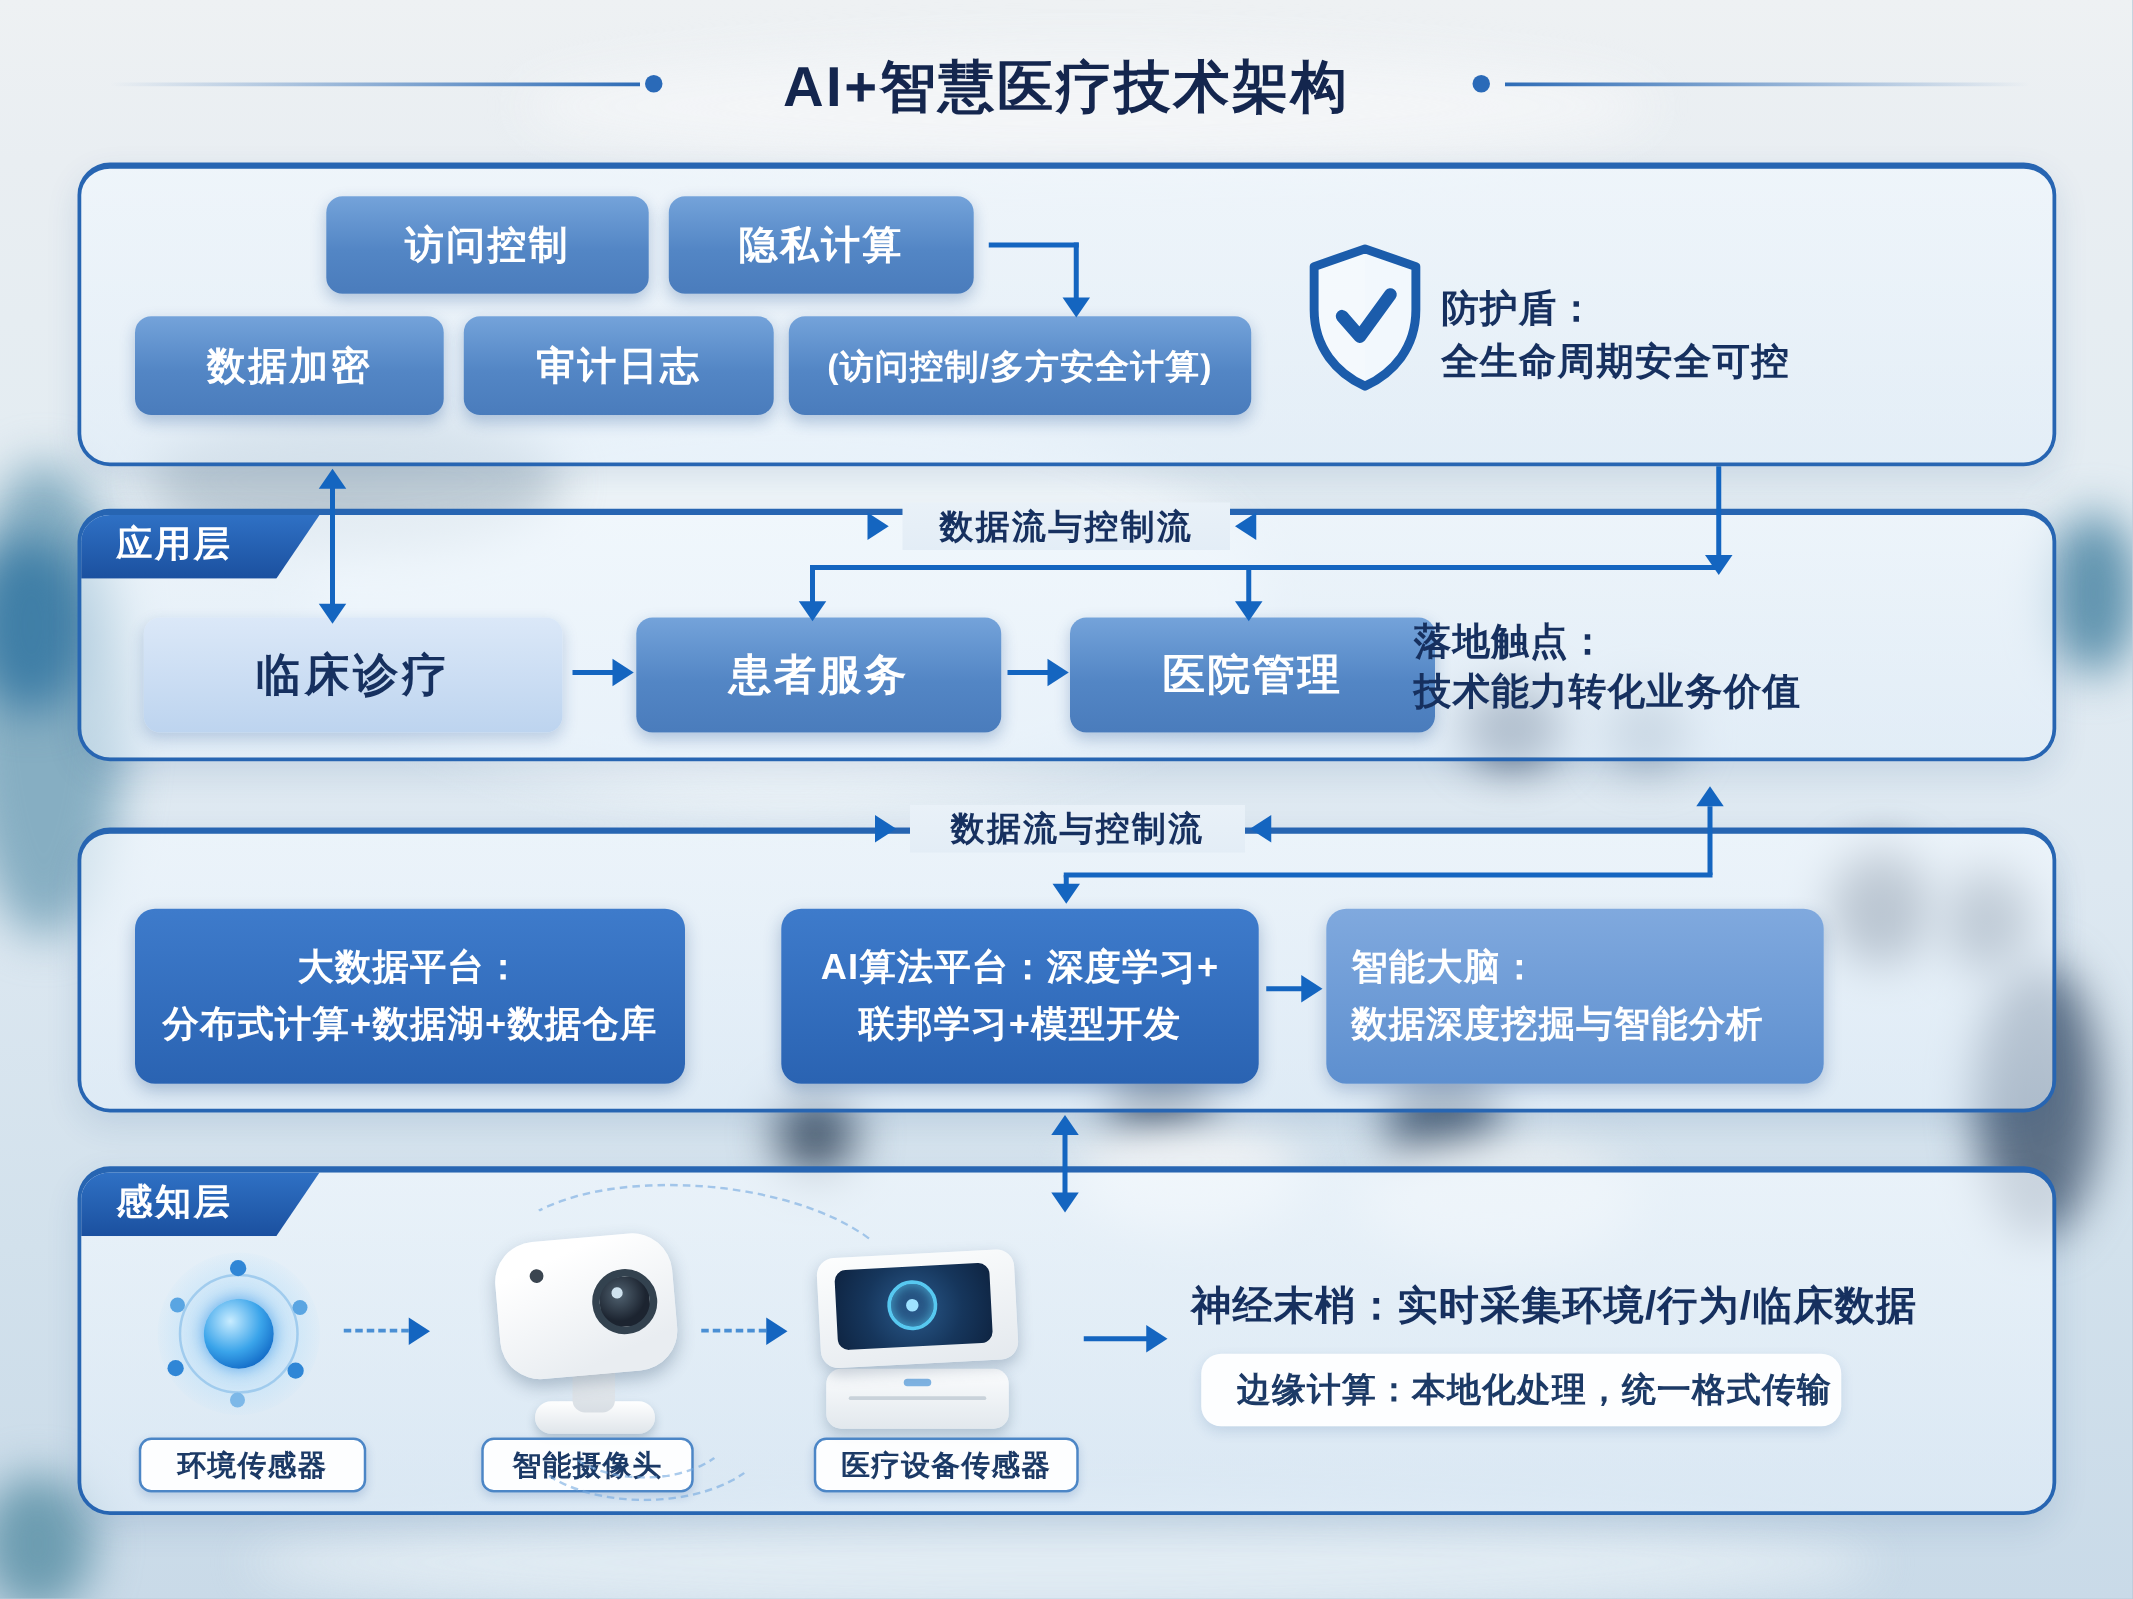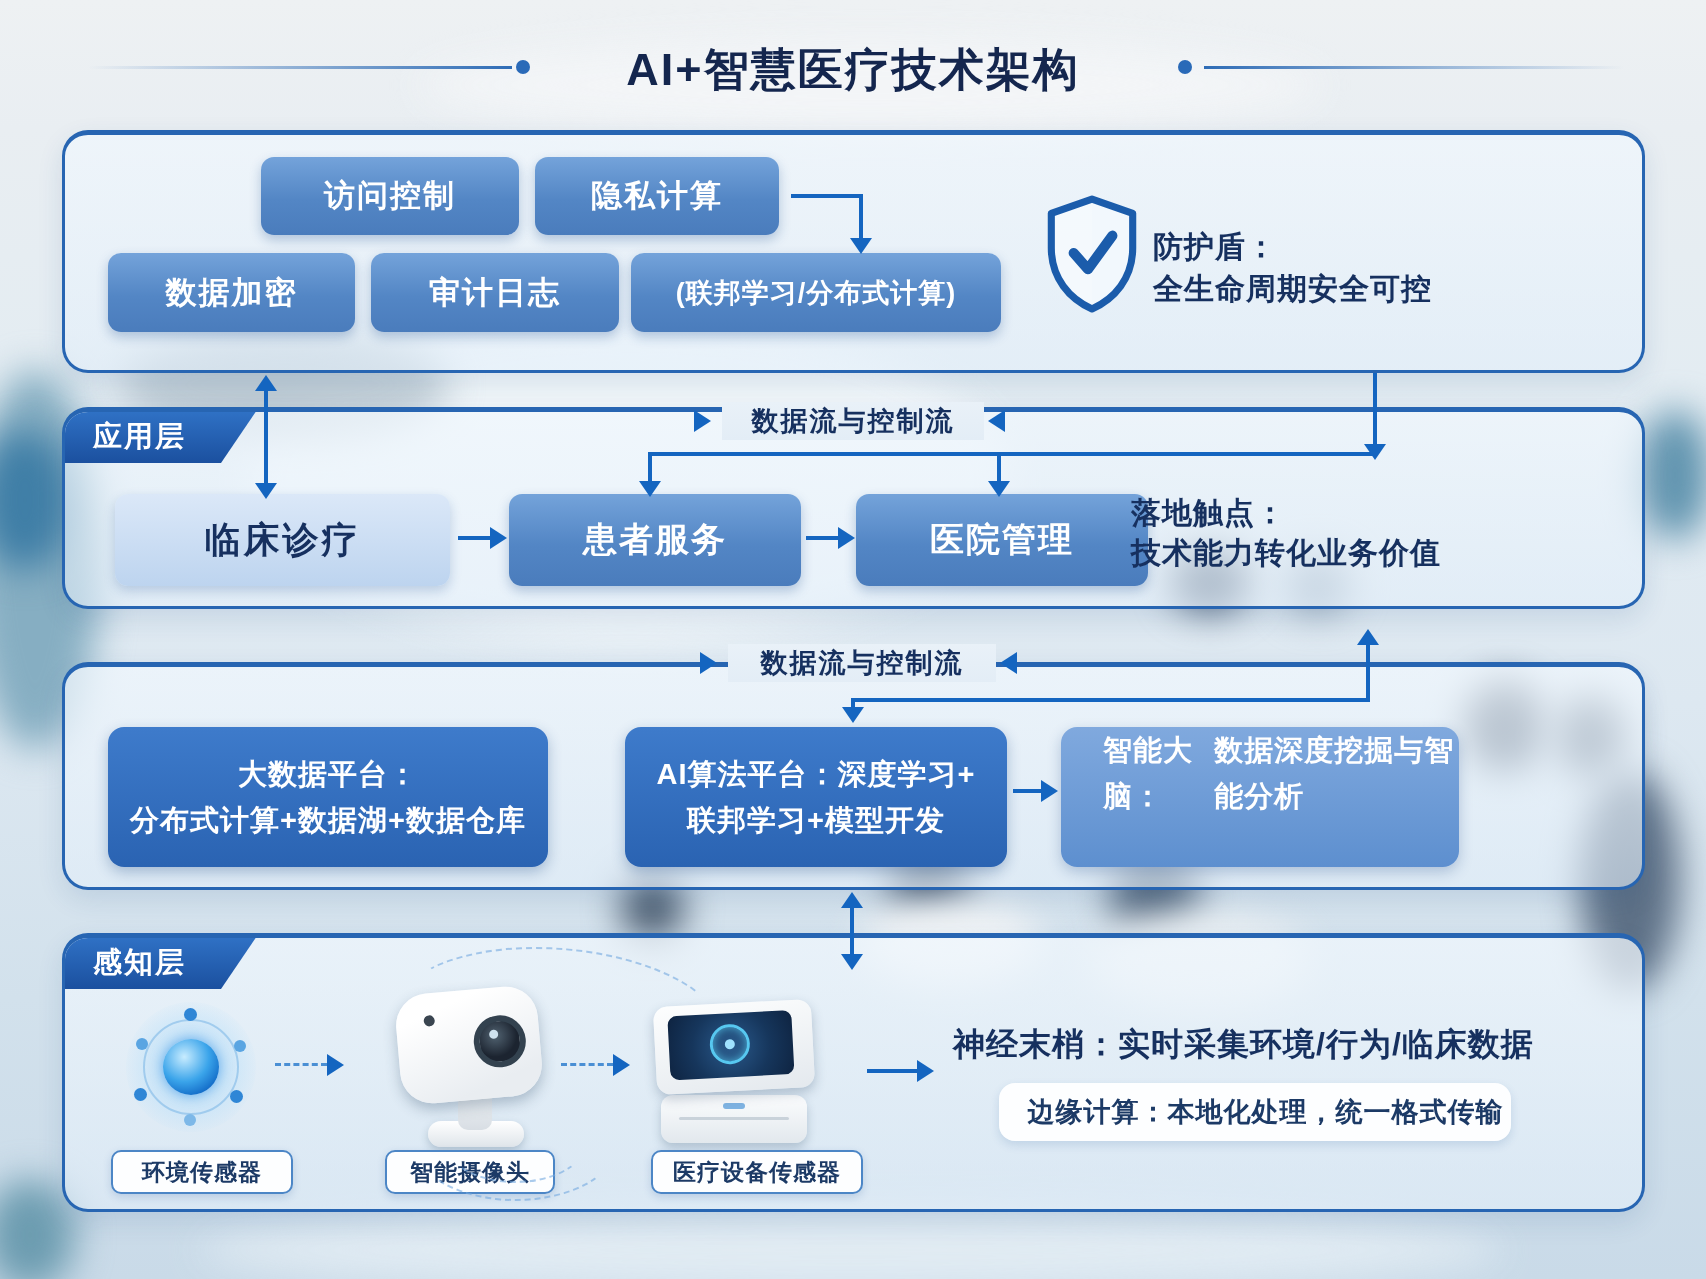--- a/index.html
+++ b/index.html
@@ -37,24 +37,24 @@
     border-radius:13px;color:#16305f;font-weight:bold;font-size:36px;letter-spacing:3px;
     box-shadow:0 5px 12px rgba(25,75,145,0.22);
   }
   .deepbox{
     position:absolute;display:flex;flex-direction:column;align-items:center;justify-content:center;
     background:linear-gradient(180deg,#3e7bcb,#2a63b2);
     border-radius:16px;color:#fff;font-weight:bold;font-size:29px;line-height:46px;letter-spacing:1px;
     box-shadow:0 5px 14px rgba(20,65,130,0.3);text-align:center;
   }
   .brainbox{
-    position:absolute;display:flex;flex-direction:row;justify-content:center;
+    position:absolute;display:flex;flex-direction:column;justify-content:center;
     background:linear-gradient(180deg,#80a9de,#5d8fcf);
     border-radius:16px;color:#fff;font-weight:bold;font-size:29px;line-height:46px;letter-spacing:1px;
-    box-shadow:0 5px 14px rgba(20,65,130,0.25);padding-left:42px;
+    box-shadow:0 5px 14px rgba(20,65,130,0.25);padding-left:20px;
   }
   .note{position:absolute;color:#16305f;font-weight:bold;font-size:30px;letter-spacing:1px;white-space:nowrap;}
   .line{position:absolute;background:#1465c0;z-index:30;}
   .tri{position:absolute;width:0;height:0;border-style:solid;z-index:31;}
   .tri-r{border-width:11px 0 11px 17px;border-color:transparent transparent transparent #1465c0;}
   .tri-l{border-width:11px 17px 11px 0;border-color:transparent #1465c0 transparent transparent;}
   .tri-u{border-width:0 11px 16px 11px;border-color:transparent transparent #1465c0 transparent;}
   .tri-d{border-width:16px 11px 0 11px;border-color:#1465c0 transparent transparent transparent;}
   .flowmask{
     position:absolute;z-index:34;display:flex;align-items:center;justify-content:center;
@@ -107,21 +107,21 @@
   <div class="titledot" style="left:516px;top:60px;"></div>
   <div class="abs" style="left:553px;top:40px;width:600px;text-align:center;font-size:45px;font-weight:800;color:#14264e;letter-spacing:2px;z-index:6;">AI+智慧医疗技术架构</div>
   <div class="titledot" style="left:1178px;top:60px;"></div>
   <div class="titleline" style="left:1204px;top:66px;width:420px;background:linear-gradient(90deg,#2e6cb6,rgba(46,108,182,0));"></div>
 
   <div class="layer" style="top:130px;height:243px;">
     <div class="bluebox" style="left:196px;top:22px;width:258px;height:78px;">访问控制</div>
     <div class="bluebox" style="left:470px;top:22px;width:244px;height:78px;">隐私计算</div>
     <div class="bluebox" style="left:43px;top:118px;width:247px;height:79px;">数据加密</div>
     <div class="bluebox" style="left:306px;top:118px;width:248px;height:79px;">审计日志</div>
-    <div class="bluebox" style="left:566px;top:118px;width:370px;height:79px;font-size:27px;letter-spacing:1px;">(联邦学习/分布式计算)</div>
+    <div class="bluebox" style="left:566px;top:118px;width:370px;height:79px;font-size:27px;letter-spacing:1px;">(访问控制/多方安全计算)</div>
 
     <div class="line" style="left:726px;top:59px;width:72px;height:4px;"></div>
     <div class="line" style="left:794px;top:59px;width:4px;height:46px;"></div>
     <div class="tri tri-d" style="left:785px;top:103px;"></div>
 
     <div class="abs" style="left:978px;top:60px;width:98px;height:118px;">
       <svg width="98" height="118" viewBox="0 0 96 116">
         <path d="M48 4 L88 18 V52 C88 82 70 102 48 112 Z" fill="#dce9f8"></path>
         <path d="M48 4 L88 18 V52 C88 82 70 102 48 112 C26 102 8 82 8 52 V18 Z" fill="rgba(246,250,254,0.85)" stroke="#1b5cab" stroke-width="7" stroke-linejoin="round"></path>
         <path d="M30 57 L44 73 L68 40" fill="none" stroke="#1b5cab" stroke-width="10" stroke-linecap="round" stroke-linejoin="round"></path>
@@ -206,21 +206,21 @@
           <div class="abs" style="left:41px;top:11px;width:40px;height:40px;border-radius:50%;border:3px solid #57c8f0;box-shadow:0 0 10px rgba(87,200,240,0.8) inset;"></div>
           <div class="abs" style="left:56px;top:26px;width:10px;height:10px;border-radius:50%;background:#9fe2ff;"></div>
         </div>
       </div>
     </div>
 
     <div class="line" style="left:802px;top:131px;width:52px;height:4px;"></div>
     <div class="tri tri-r" style="left:852px;top:122px;"></div>
 
     <div class="note" style="left:888px;top:85px;font-size:32px;">神经末梢：实时采集环境/行为/临床数据</div>
-    <div class="pill" style="left:934px;top:145px;width:512px;height:58px;padding-left:21px;">边缘计算：本地化处理，统一格式传输</div>
+    <div class="pill" style="left:896px;top:145px;width:512px;height:58px;padding-left:21px;">边缘计算：本地化处理，统一格式传输</div>
 
     <div class="devlabel" style="left:46px;top:212px;width:182px;height:44px;">环境传感器</div>
     <div class="devlabel" style="left:320px;top:212px;width:170px;height:44px;">智能摄像头</div>
     <div class="devlabel" style="left:586px;top:212px;width:212px;height:44px;">医疗设备传感器</div>
   </div>
 
   <div class="line" style="left:264px;top:390px;width:4px;height:94px;"></div>
   <div class="tri tri-u" style="left:255px;top:375px;"></div>
   <div class="tri tri-d" style="left:255px;top:483px;"></div>
 

